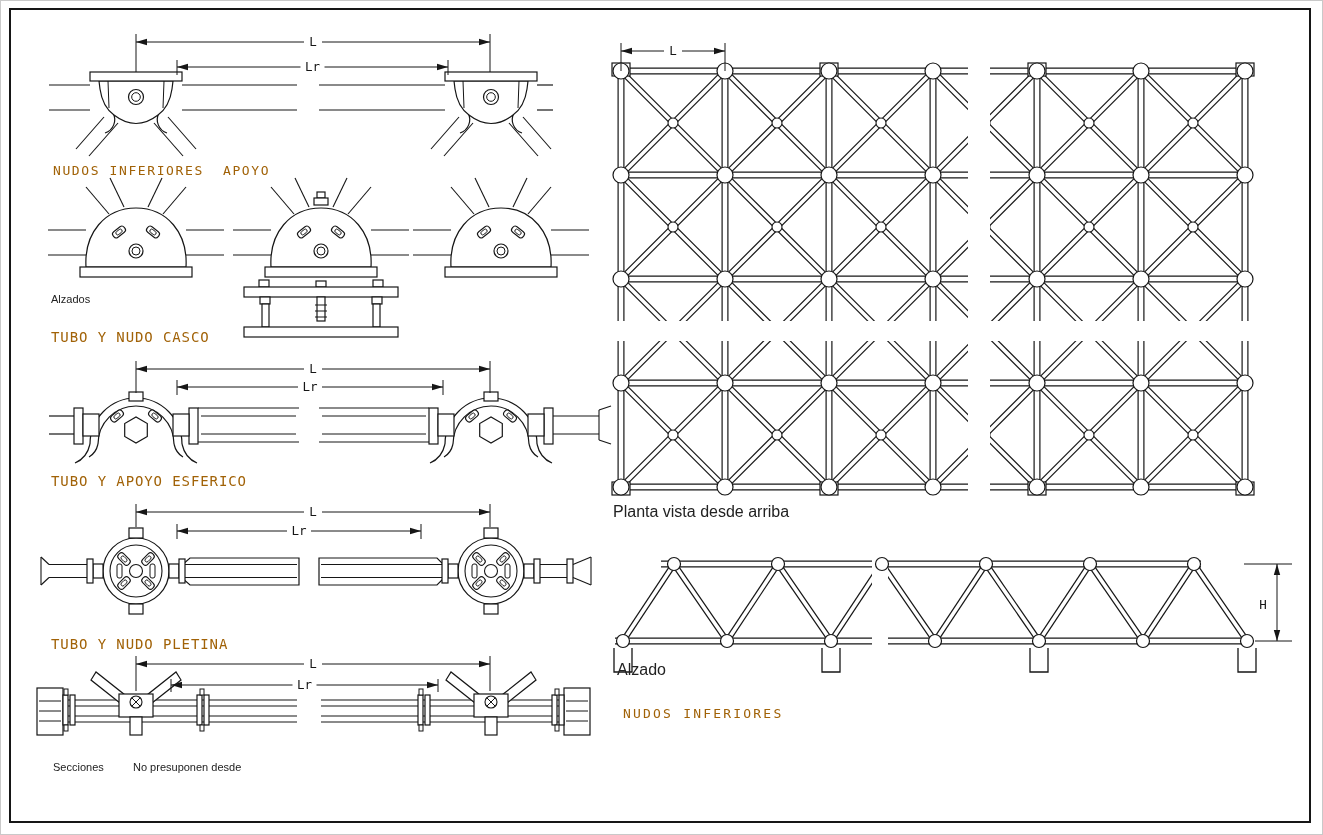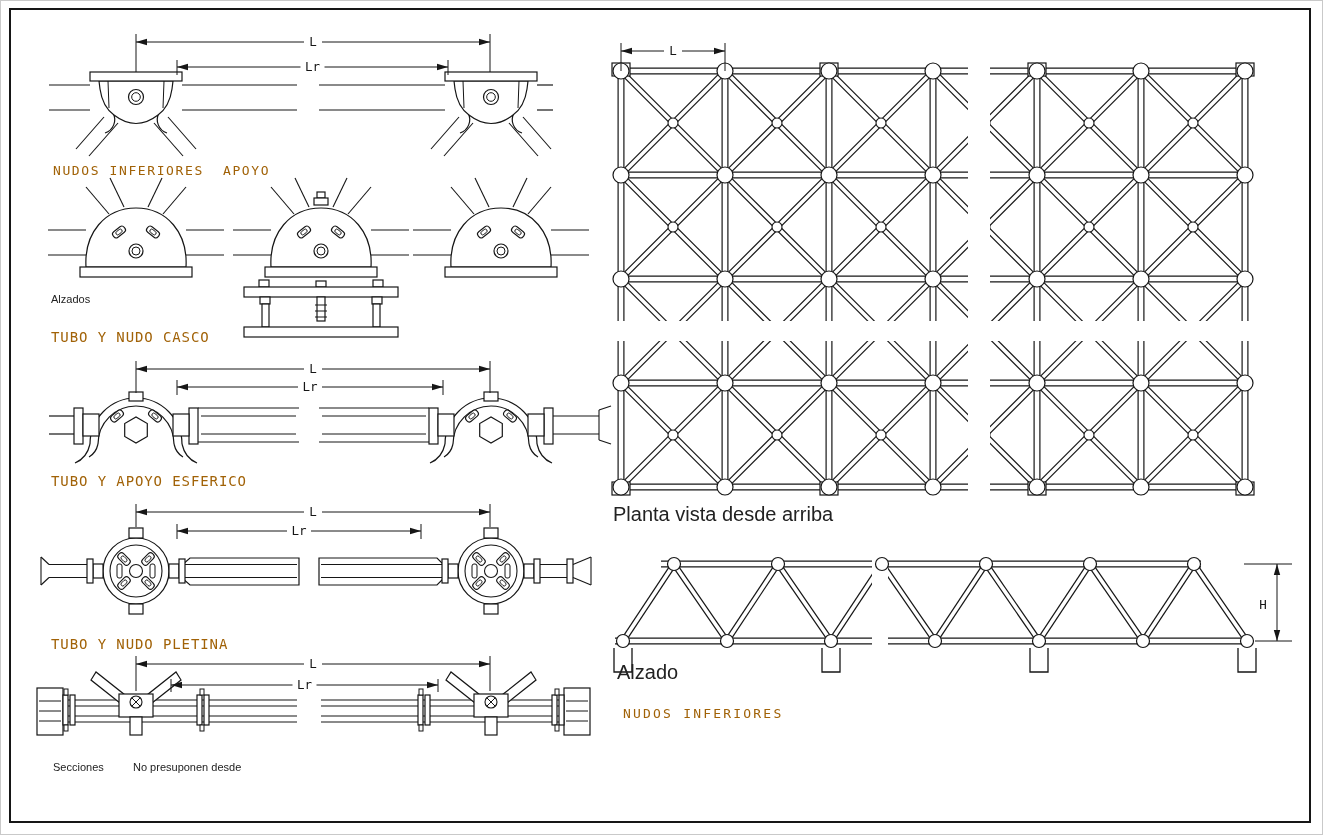--- a/index.html
+++ b/index.html
@@ -5,21 +5,21 @@
   html,body{margin:0;padding:0;background:#e8e8e8}
   .page{position:relative;width:1323px;height:835px;background:#fff;overflow:hidden;
         border:1px solid #c9c9c9;box-sizing:border-box;
         font-family:"Liberation Sans","DejaVu Sans",sans-serif}
   svg{position:absolute;left:0;top:0}
   .lbl{position:absolute;color:#a16207;white-space:nowrap;line-height:1}
   .cad{font-family:"DejaVu Sans Mono","Liberation Mono",monospace;font-size:13px;letter-spacing:1.6px}
   .cadsm{font-family:"DejaVu Sans Mono","Liberation Mono",monospace;font-size:14px;letter-spacing:0.9px}
   .cadls{letter-spacing:2.2px}
   .smooth{font-size:11px;color:#222}
-  .big{font-size:20px}
+  .big{font-size:16px}
   .dimtxt{font-family:"DejaVu Sans Mono","Liberation Mono",monospace}
 </style>
 </head>
 <body>
 
 <div class="page">
   <svg id="cad" width="1323" height="835" viewBox="0 0 1323 835">
     <rect id="frame" fill="none" stroke="#161616" stroke-width="2" x="9" y="8" width="1300" height="813"></rect>
     <g id="detail-nudos-inferiores">
         <line x1="48" y1="84" x2="89" y2="84" stroke="#161616" stroke-width="1.2"></line>

